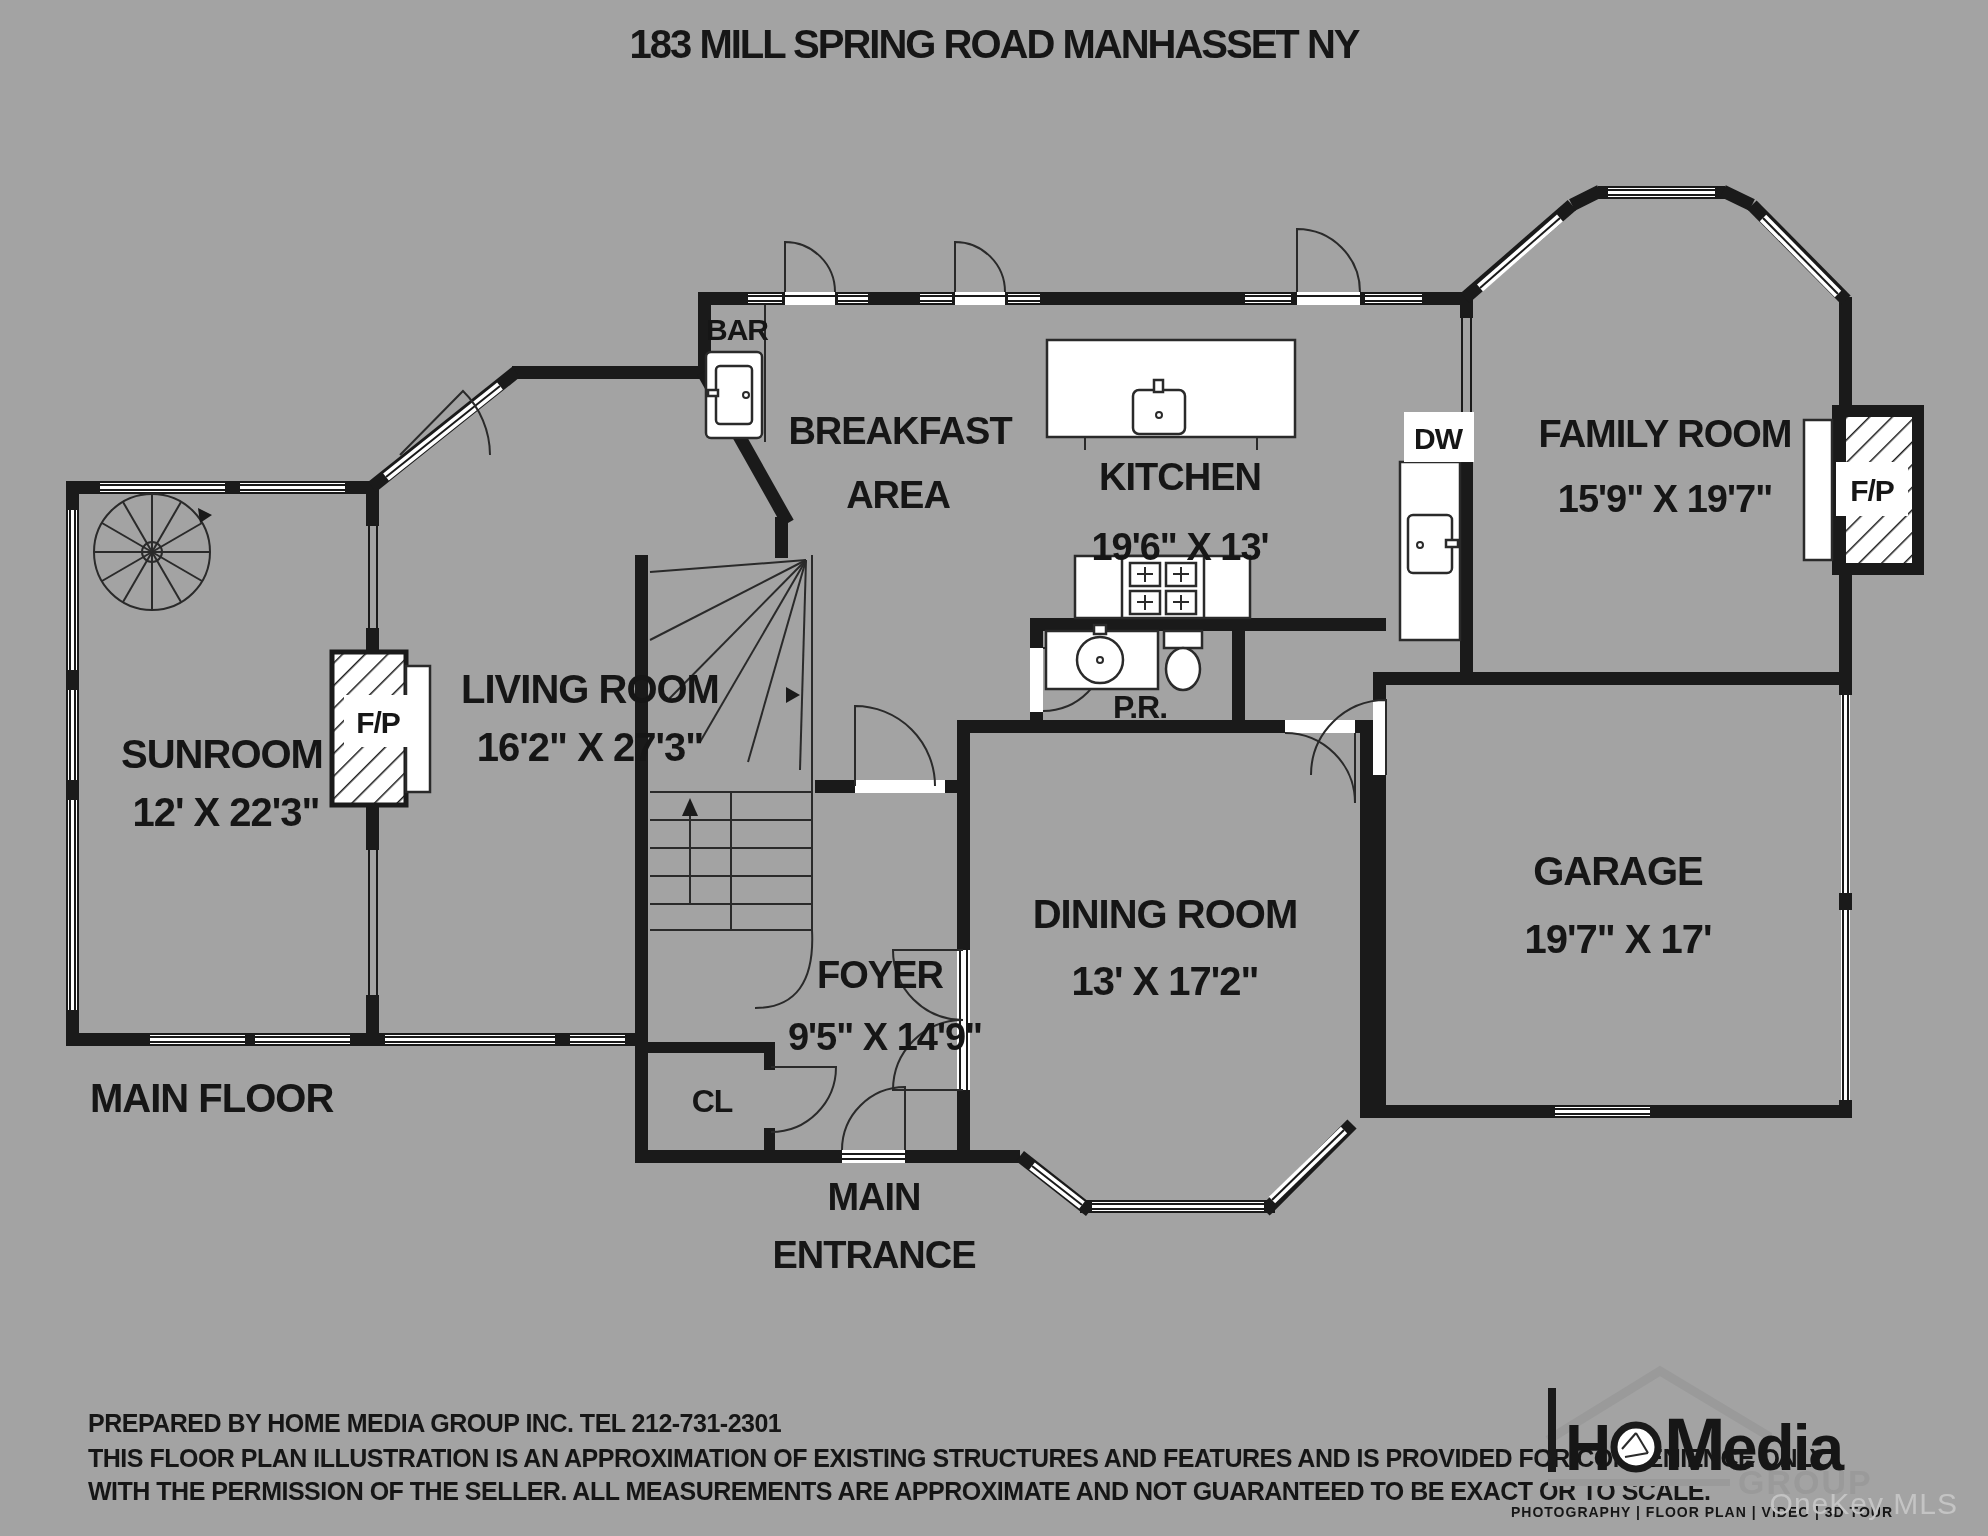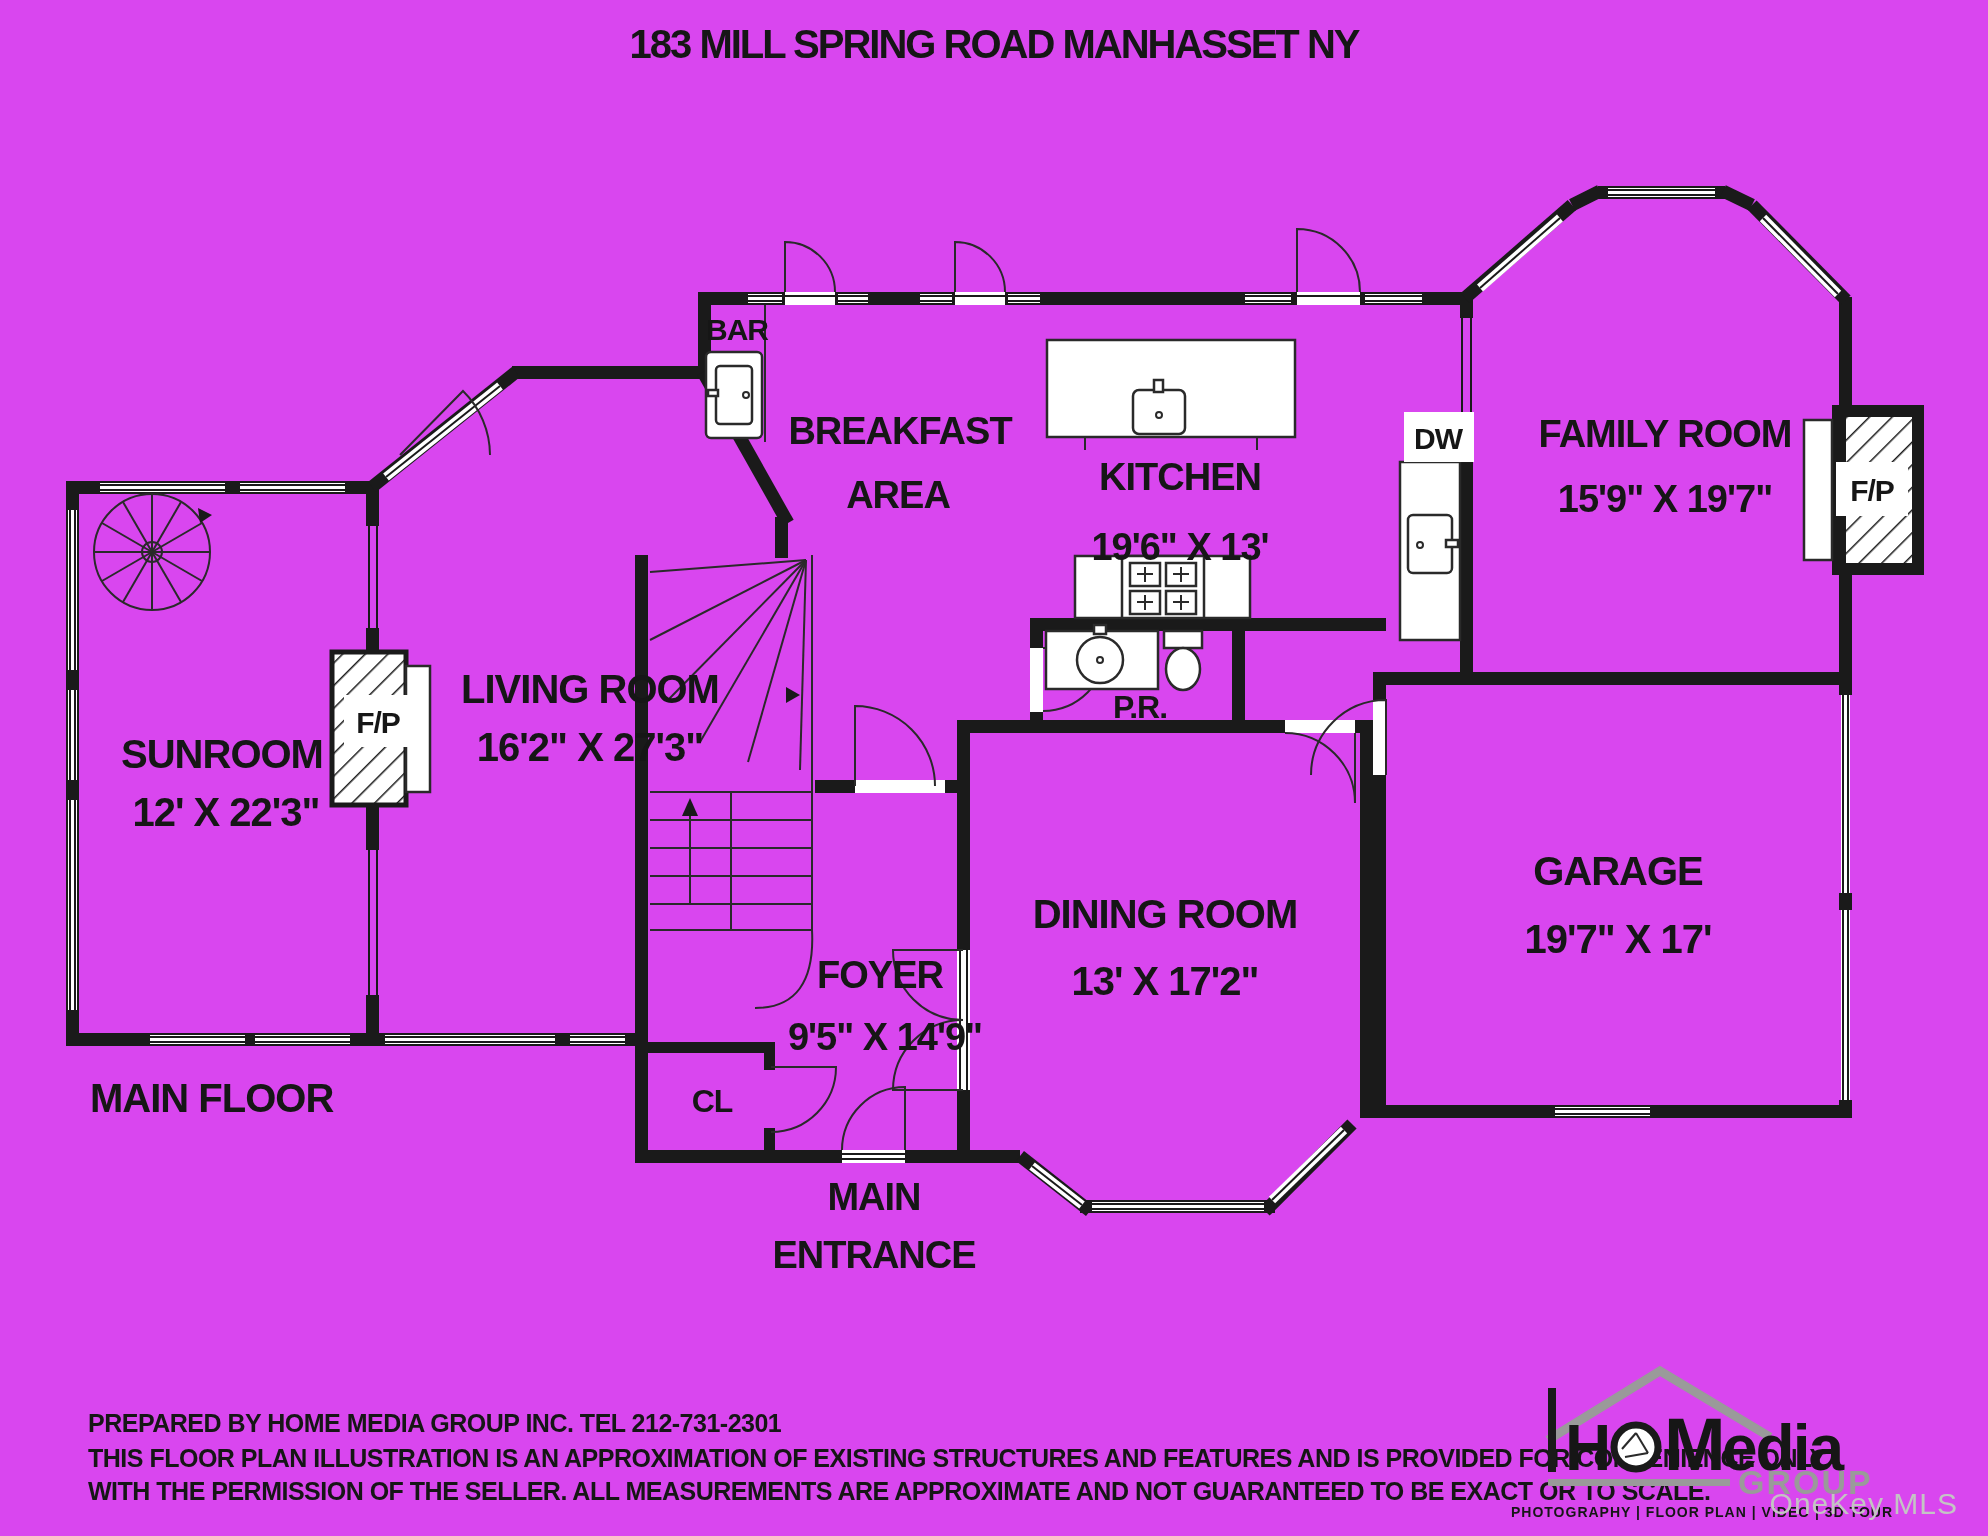--- a/index.html
+++ b/index.html
@@ -1,16 +1,16 @@
 <!DOCTYPE html>
 <html><head>
 <meta charset="utf-8">
 <style>
   html,body{margin:0;padding:0;background:#ffffff;}
-  .page{width:1988px;height:1536px;position:relative;background:#d946ef;overflow:hidden;}
+  .page{width:1988px;height:1536px;position:relative;background:#a3a3a3;overflow:hidden;}
   svg{display:block;}
   text{font-family:"Liberation Sans",sans-serif;font-weight:700;fill:#161616;}
   .lbl{text-anchor:middle;letter-spacing:-1px;}
   .lbl40{font-size:40px;} .lbl38{font-size:38px;} .lbl32{font-size:32px;} .lbl30{font-size:30px;}
   .title{font-size:40px;text-anchor:middle;letter-spacing:-2px;}
   .footer{font-size:25px;text-anchor:start;letter-spacing:-0.5px;}
   .wall{fill:#1a1a1a;}
   .wline{stroke:#1a1a1a;stroke-width:13;fill:none;}
   .winband{stroke:#ffffff;stroke-width:9;fill:none;}
   .wincen{stroke:#1a1a1a;stroke-width:2;fill:none;}

